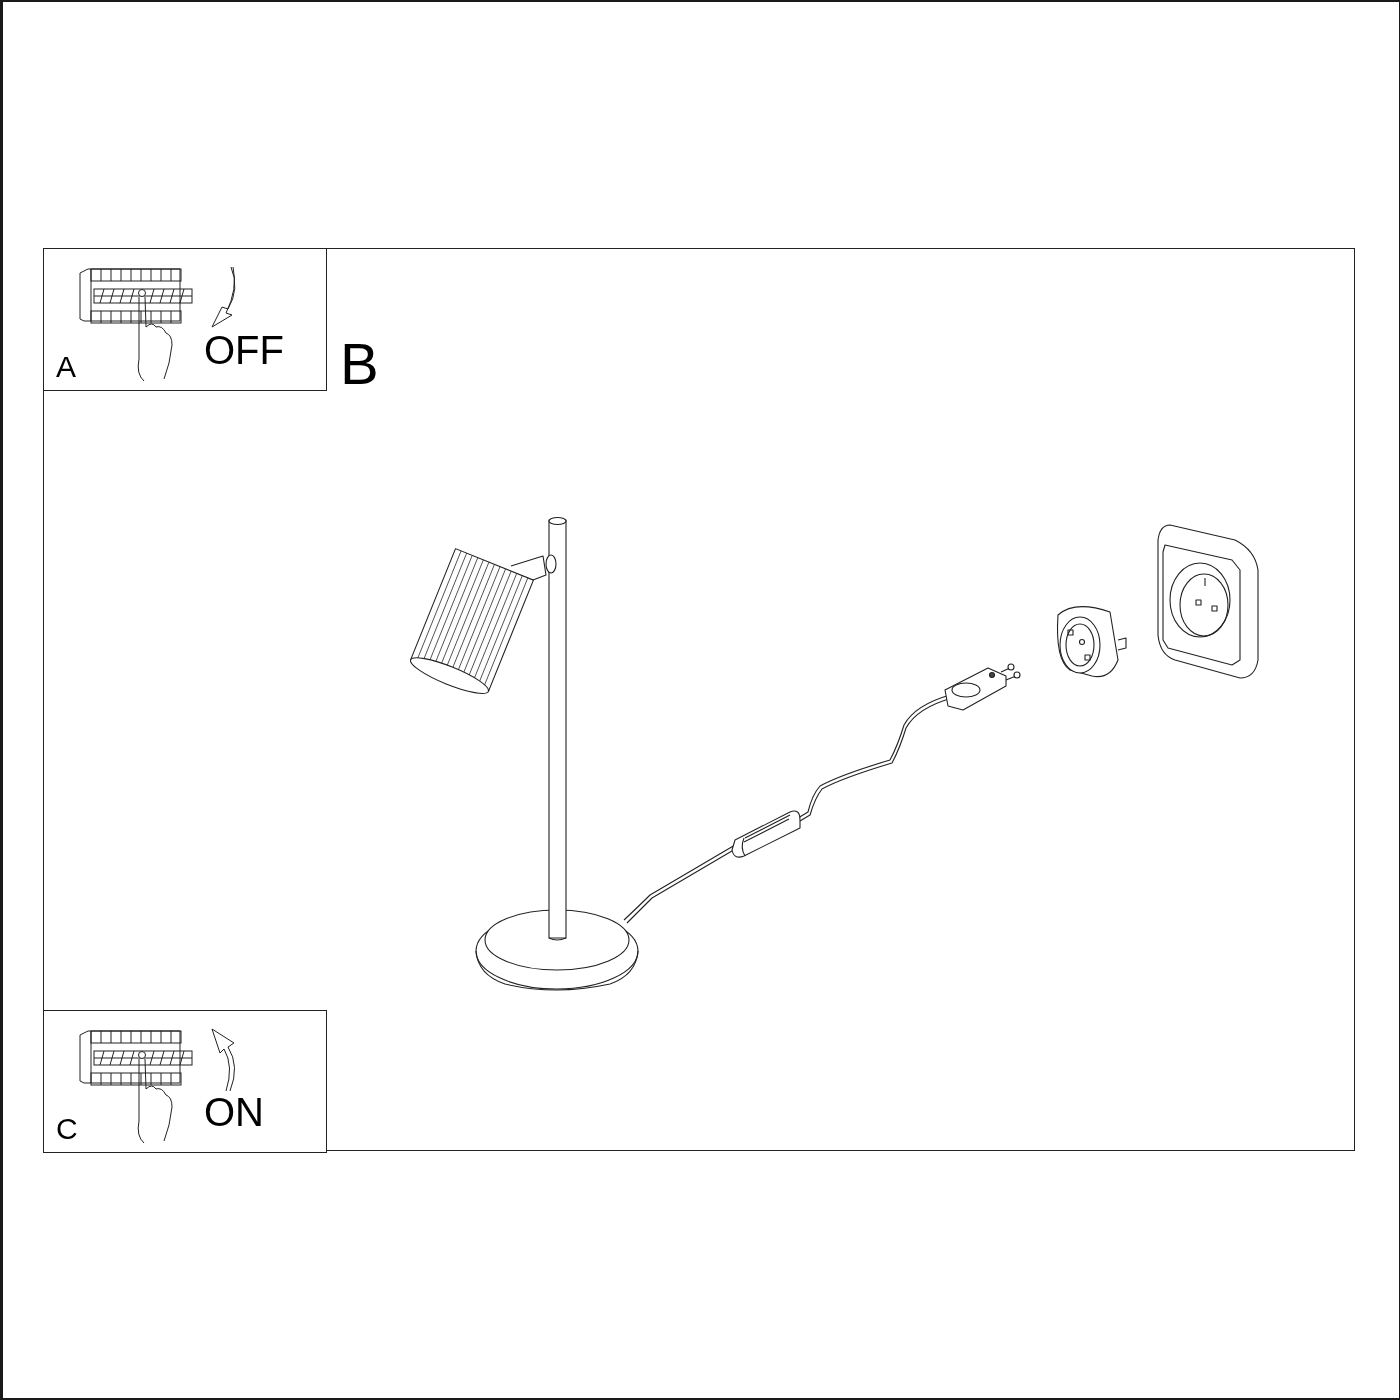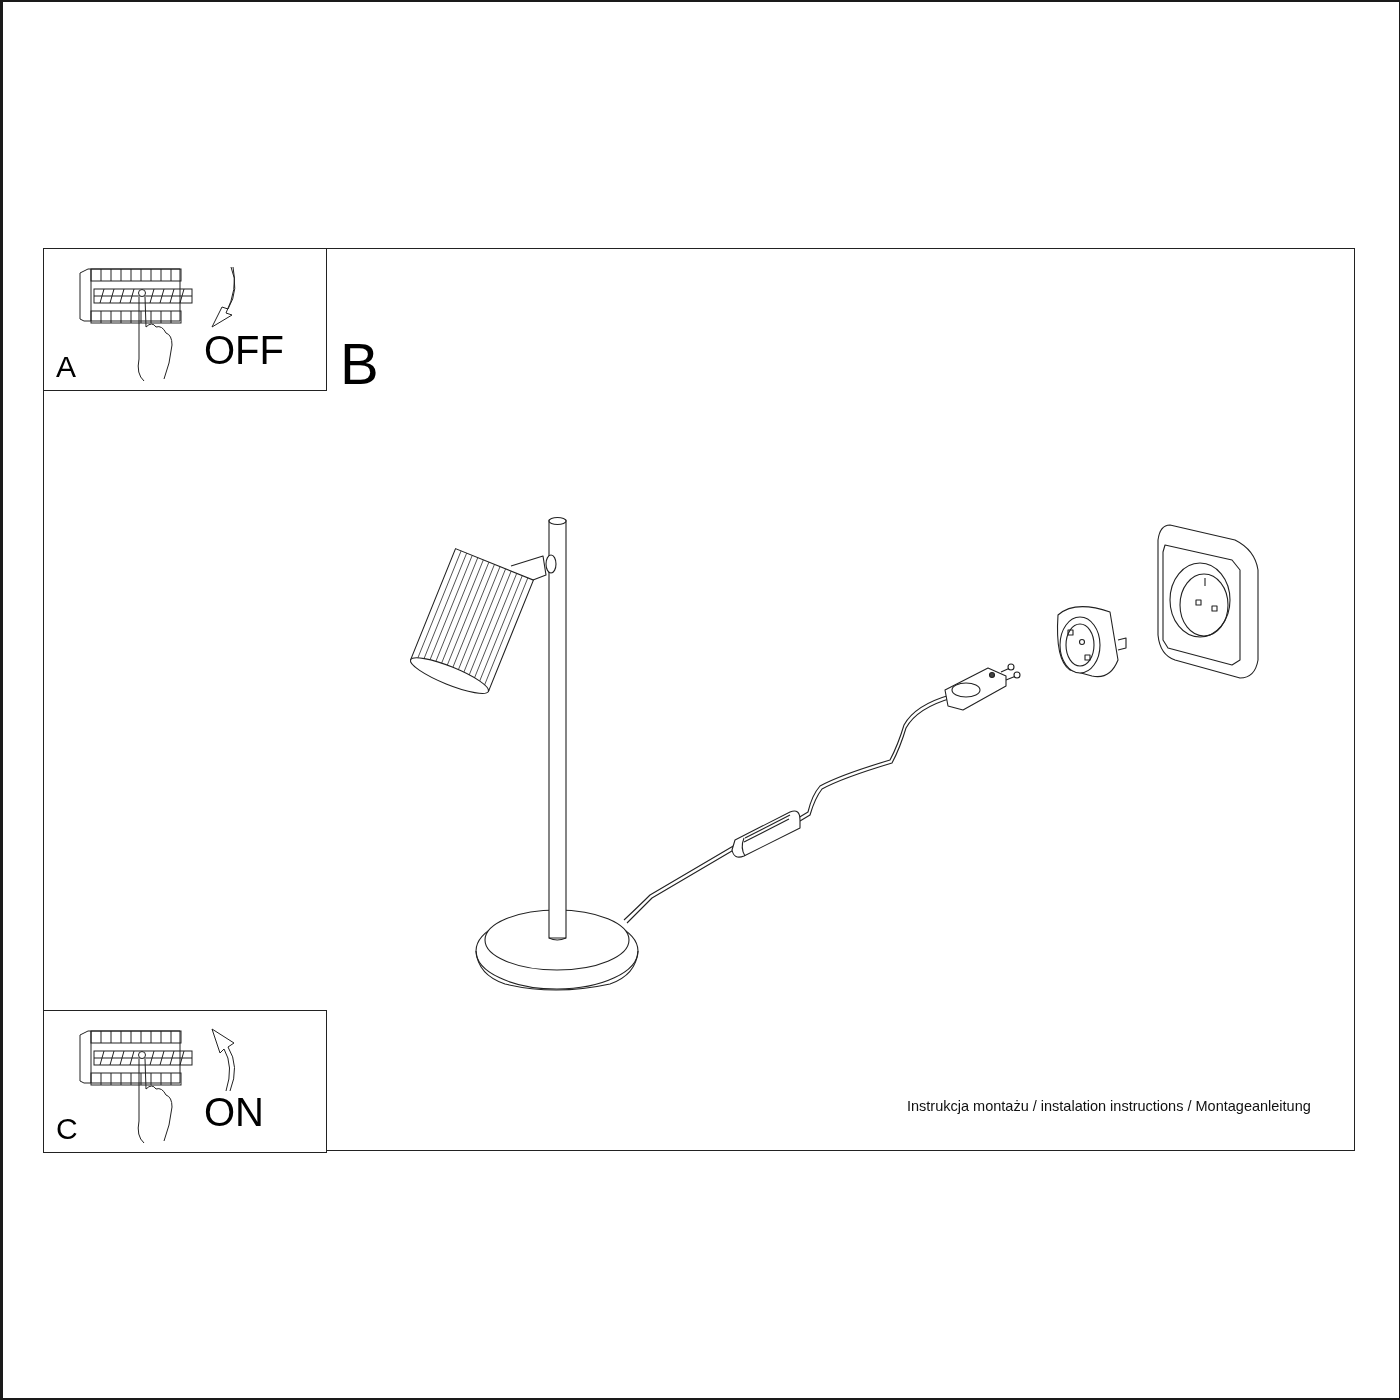--- a/index.html
+++ b/index.html
@@ -176,14 +176,13 @@
       <ellipse cx="1200" cy="600" rx="30" ry="37"></ellipse>
       <ellipse cx="1204" cy="605" rx="24" ry="31"></ellipse>
       <line x1="1205" y1="578" x2="1205" y2="586"></line>
       <rect x="1196" y="600" width="5" height="5"></rect>
       <rect x="1212" y="606" width="5" height="5"></rect>
     </g>
   </g>
 </svg>
 
 <div class="caption">
-  <div>Instrukcja montażu / instalation instructions / Montageanleitung</div>
 </div>
 
 </body></html>

